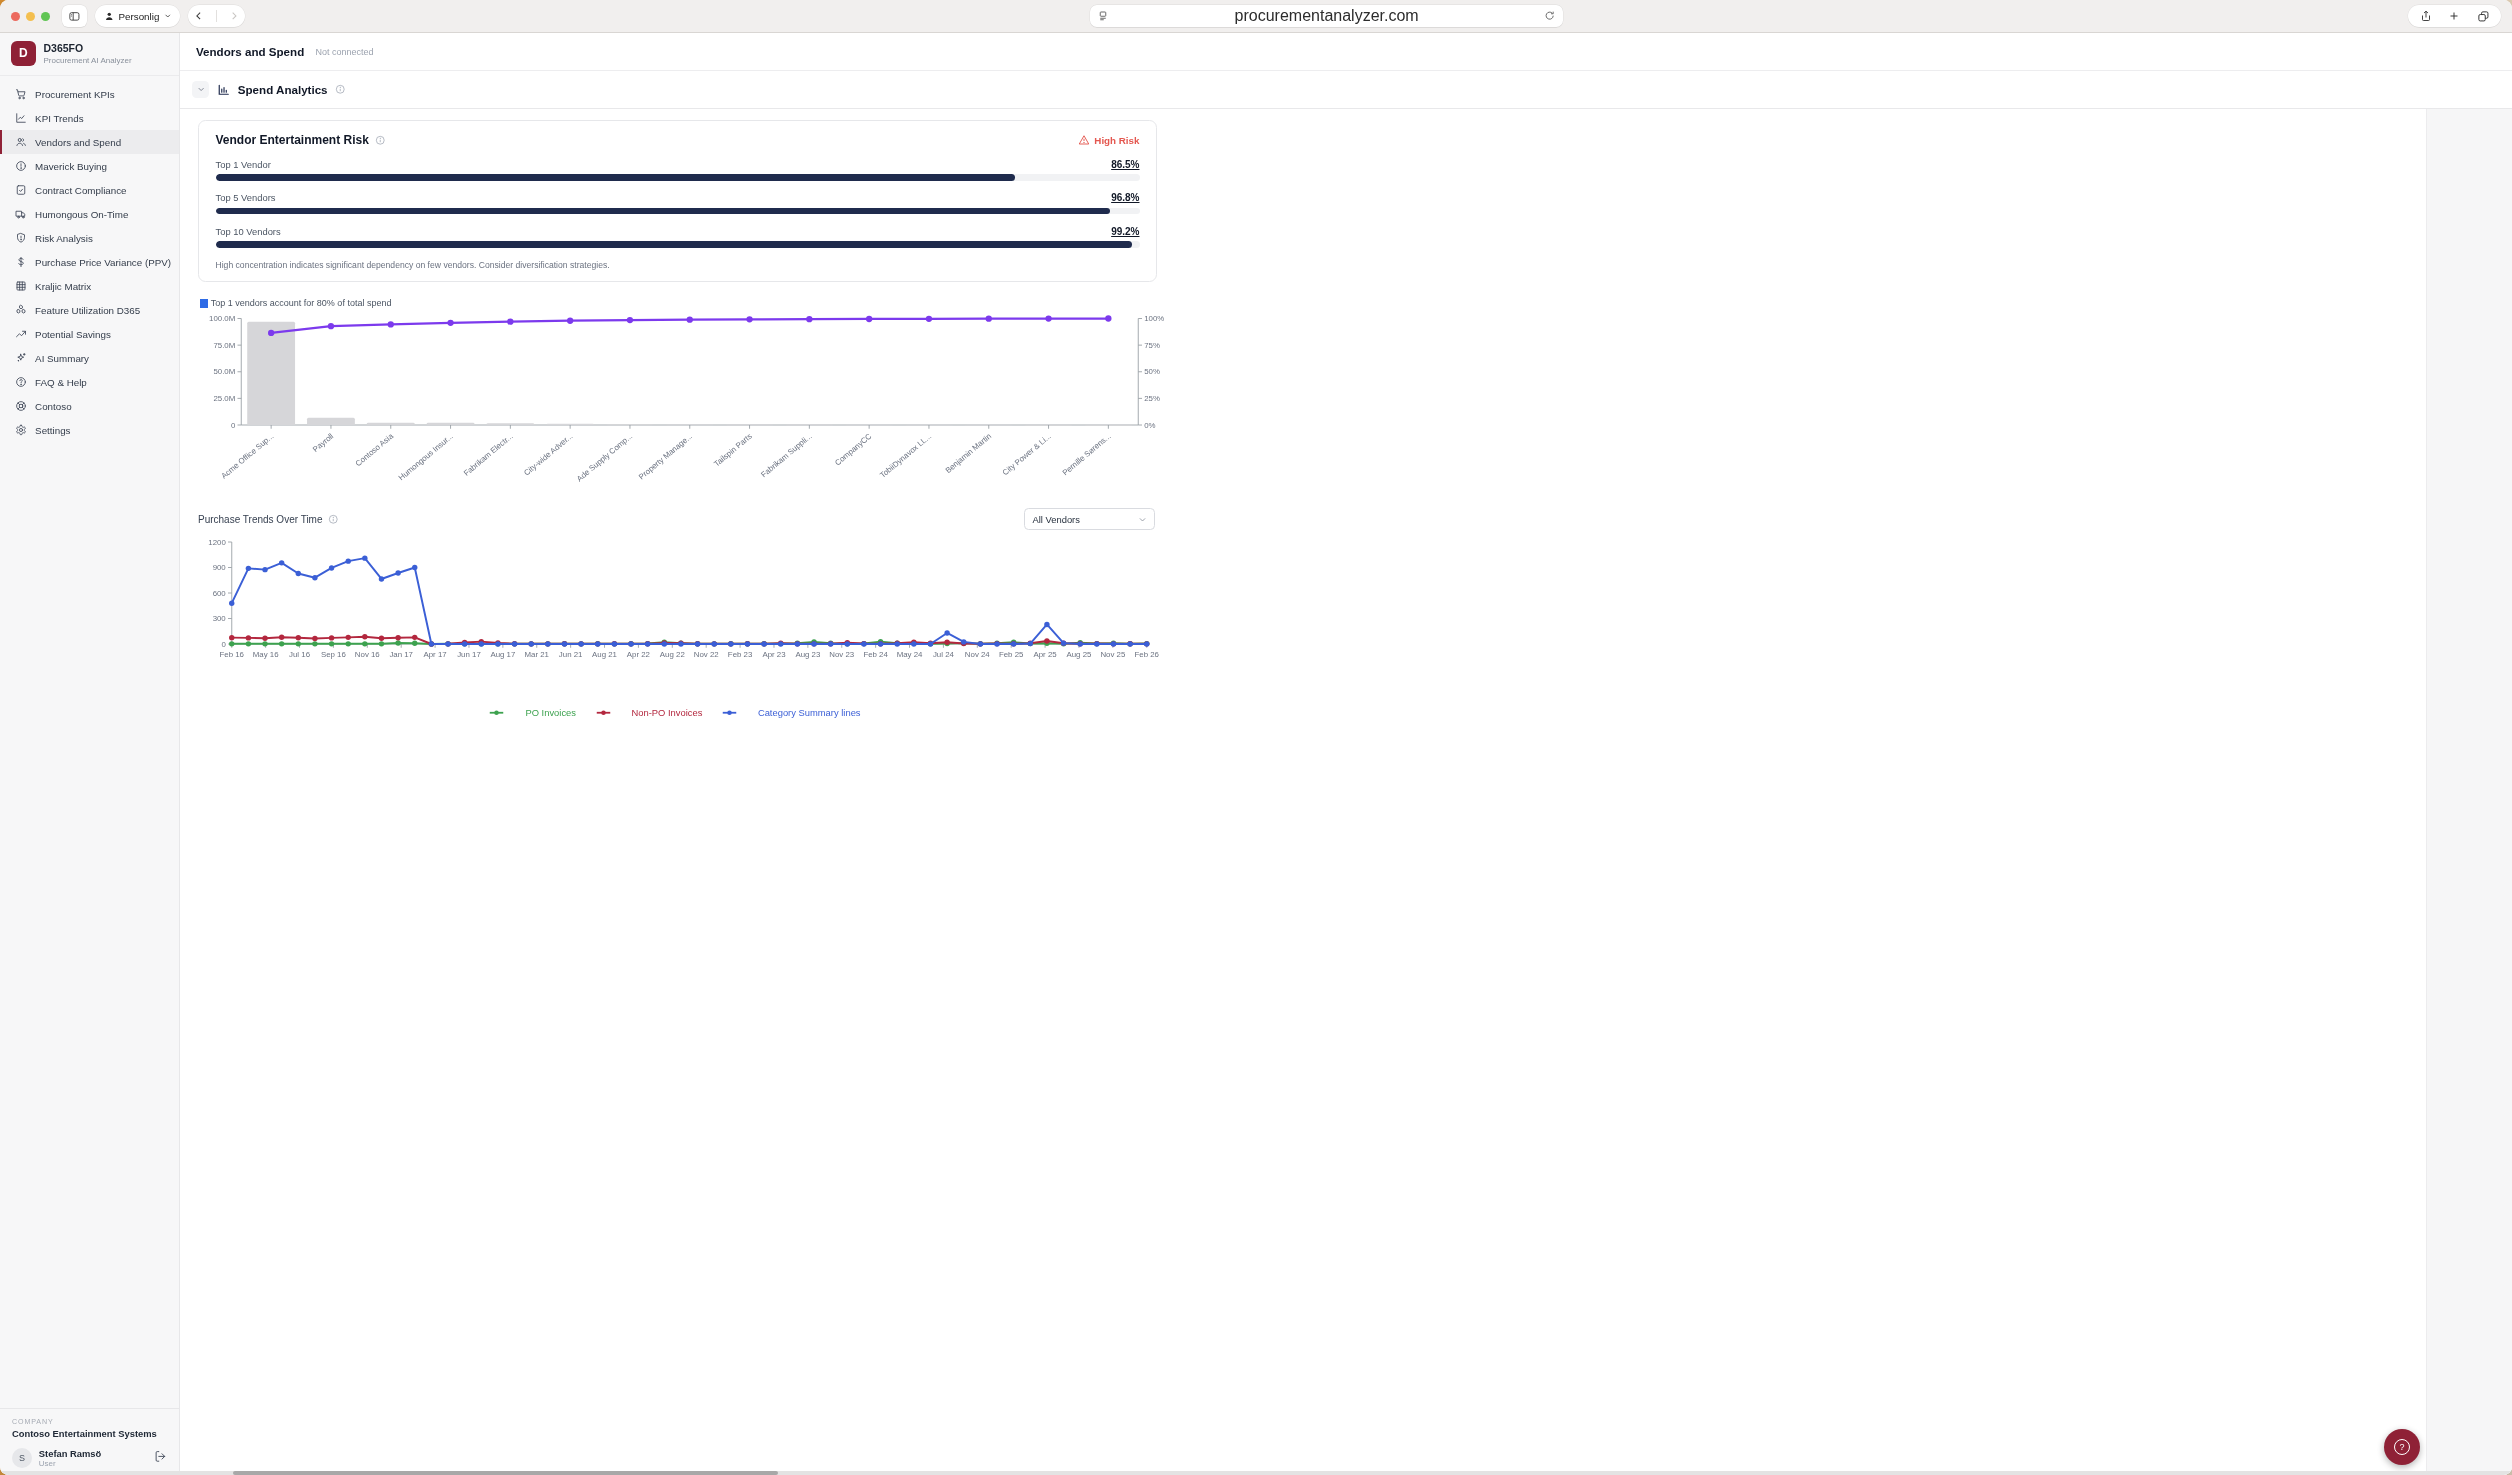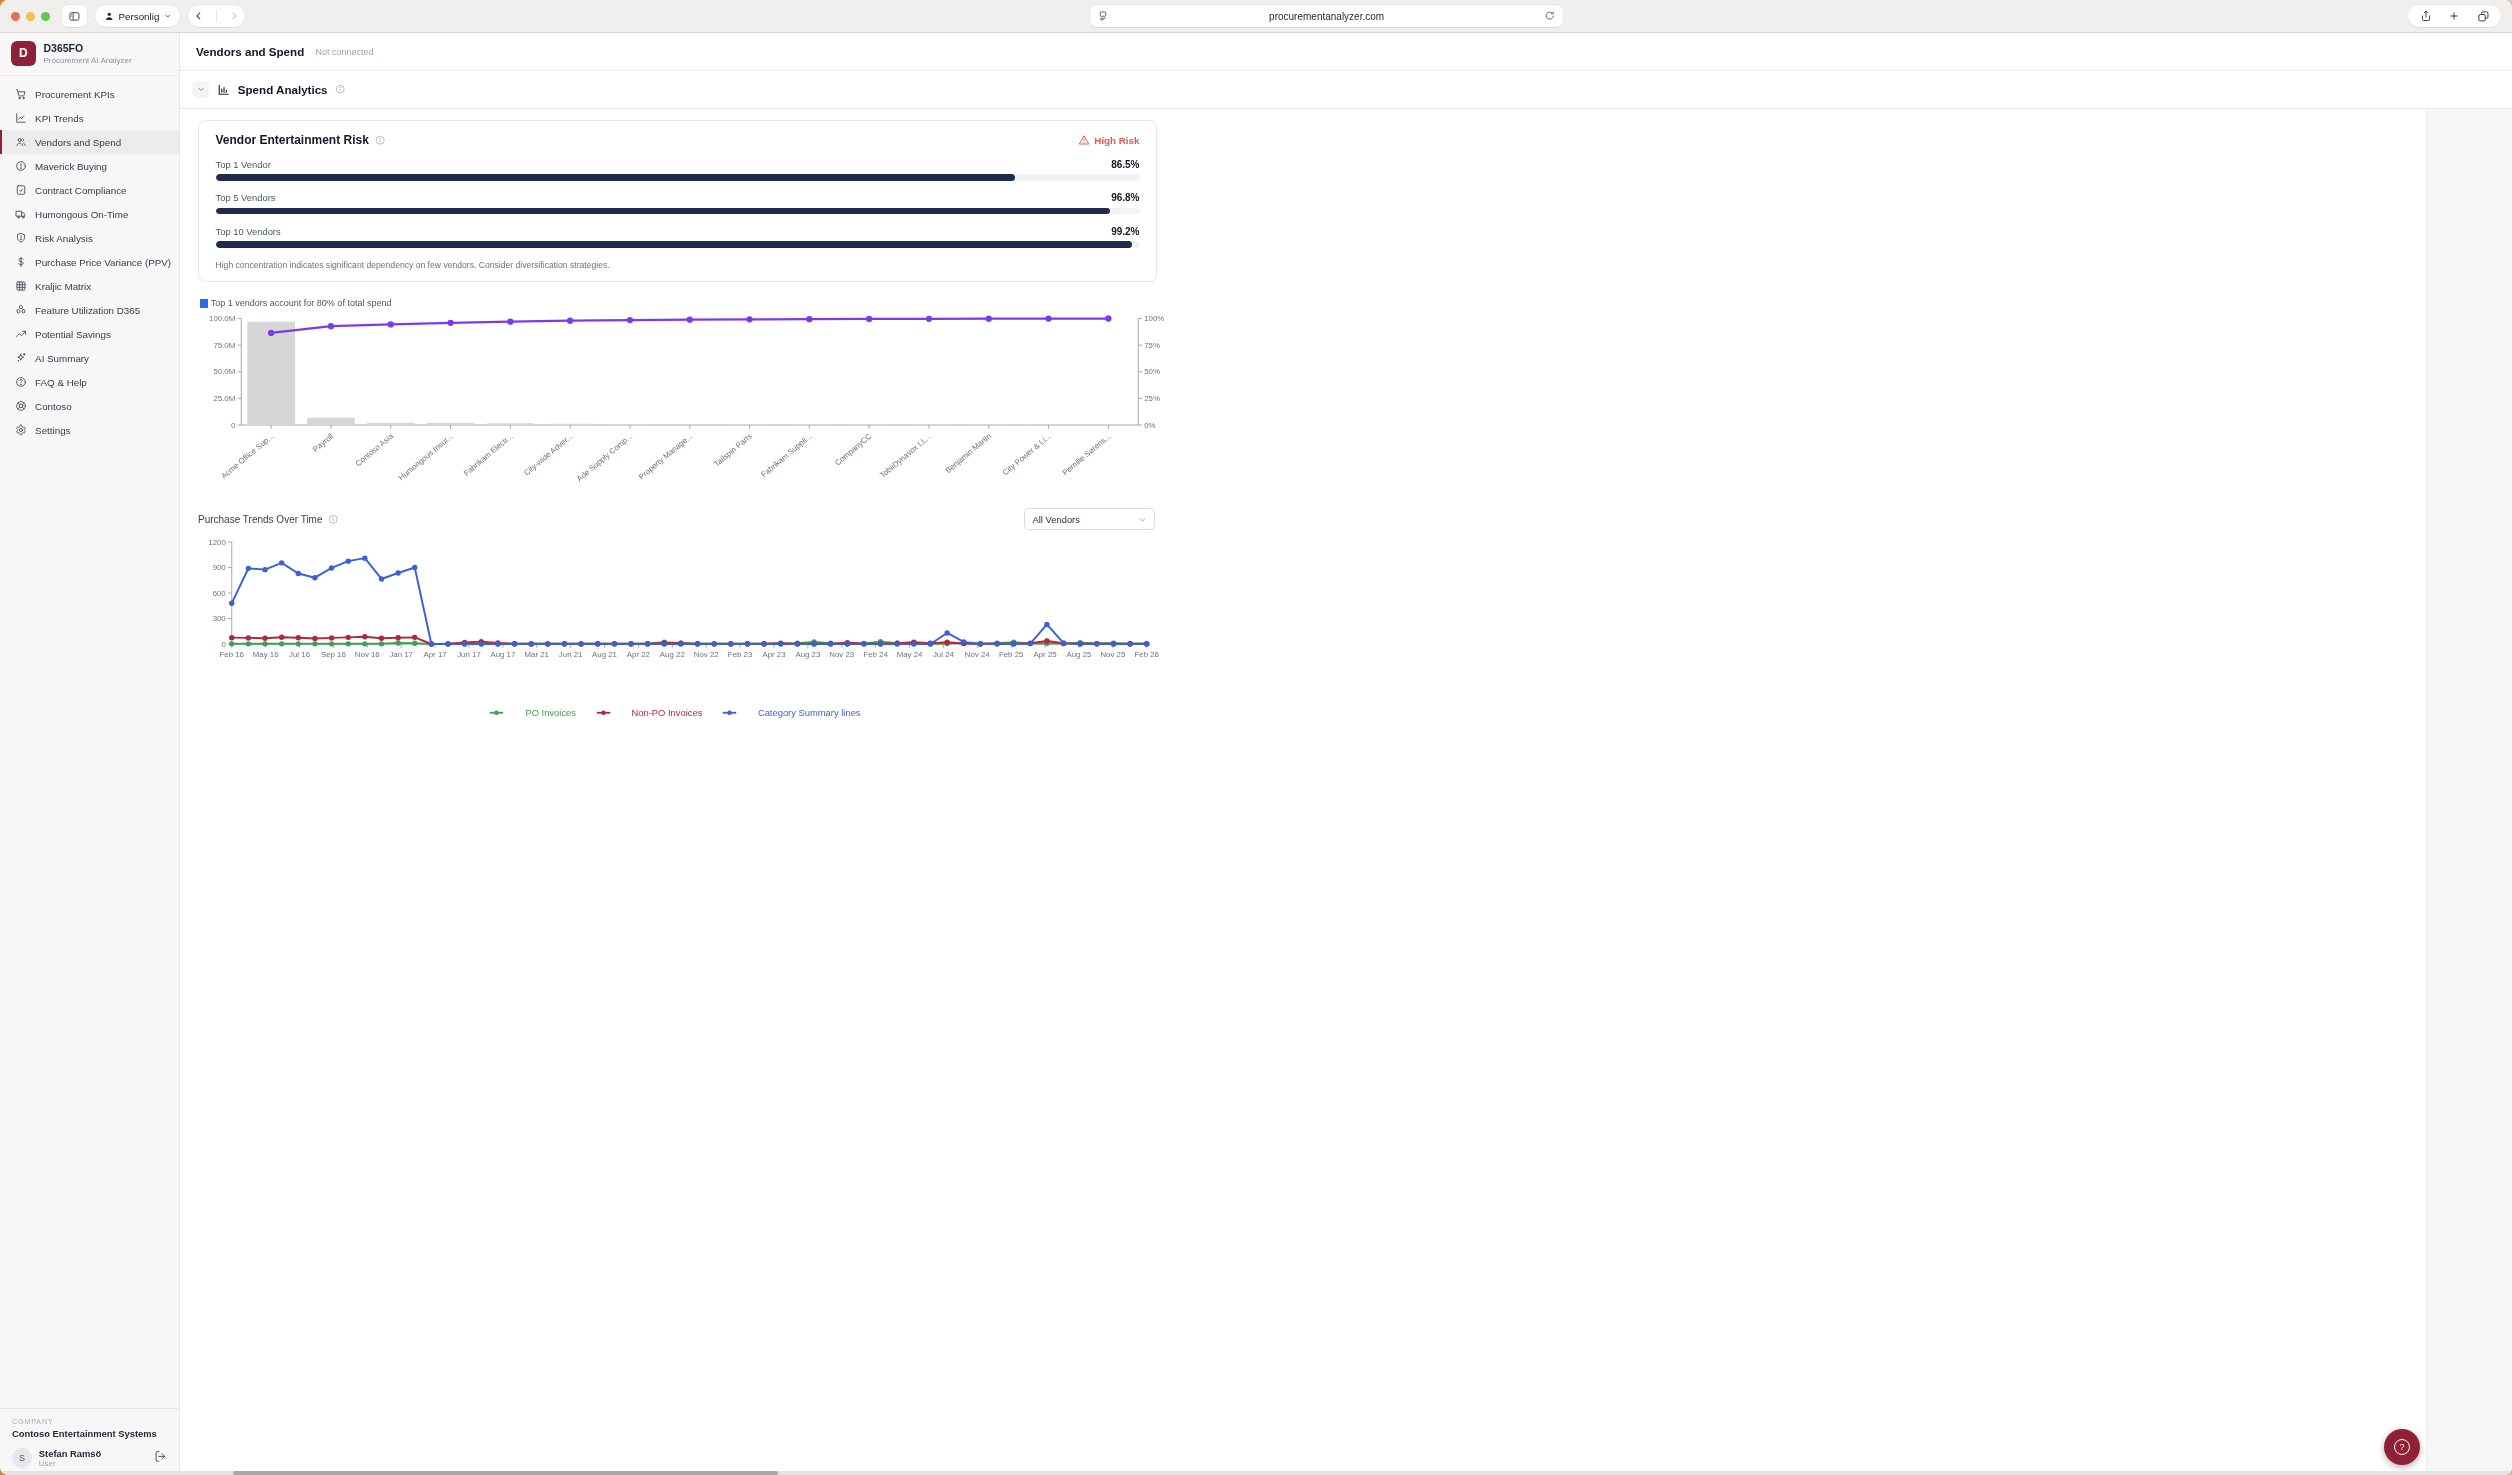--- a/index.html
+++ b/index.html
@@ -13,21 +13,21 @@
             align-items:center; padding:0 10.5px; gap:7.5px; flex:0 0 auto; }
   .traffic { display:flex; gap:6px; margin-right:4.5px; }
   .tl { width:9px; height:9px; border-radius:50%; }
   .pill { background:#fff; border-radius:6px; height:22px; display:flex; align-items:center;
           box-shadow:0 0 0 0.4px rgba(0,0,0,.08),0 0.8px 0.8px rgba(0,0,0,.05); color:#4d4d4d; }
   .pill.round { border-radius:11.3px; }
   .iconbtn { width:25.5px; display:flex; align-items:center; justify-content:center; height:100%; cursor:default; }
   .profile { padding:0 9px; gap:4.5px; font-size:9.8px; color:#222; font-weight:500; }
   .navpill { width:57px; justify-content:space-around; }
   .urlbar { flex:1; max-width:473px; margin:0 auto; justify-content:space-between; padding:0 7.5px;
-            font-size:10px; color:#2c2c2c; border-radius:6.8px; }
+            font-size:16px; color:#2c2c2c; border-radius:6.8px; }
   .urlbar .url { flex:1; text-align:center; }
   .chrome-right { display:flex; gap:16.5px; padding:0 12px; }
   .chrome svg { display:block; }
   
   .app { flex:1; display:flex; min-height:0; position:relative; }
   .sidebar { width:180px; flex:0 0 auto; background:#f7f7f8; border-right:0.8px solid #e7e7e9;
              display:flex; flex-direction:column; }
   .side-head { padding:7.5px 10.5px 9px; display:flex; gap:7.5px; align-items:center; border-bottom:0.8px solid #ebebed; }
   .dbadge { width:25.5px; height:25.5px; border-radius:6px; color:#fff; font-weight:bold; font-size:12px;
             display:flex; align-items:center; justify-content:center; }
@@ -63,21 +63,21 @@
             border-left:0.8px solid #ececee; }
   .content { position:relative; padding:10.5px 0 0 18px; }
   
   .card { width:959px; border:0.8px solid #e6e7ea; border-radius:7.5px; padding:12.8px 16.5px 11.3px; background:#fff; }
   .card-head { display:flex; align-items:center; }
   .card-title { font-size:12px; font-weight:bold; color:#111827; }
   .risk-badge { margin-left:auto; display:flex; align-items:center; gap:4.5px; font-size:9.8px; font-weight:bold; }
   .c-row { margin-top:11.3px; }
   .c-row-top { display:flex; align-items:baseline; }
   .c-label { font-size:9.4px; color:#4b5563; }
-  .c-val { margin-left:auto; font-size:10px; font-weight:bold; color:#111827; }
+  .c-val { margin-left:auto; font-size:10px; font-weight:bold; color:#111827;text-decoration:underline; }
   .track { margin-top:4.5px; height:6.8px; border-radius:3.8px; background:#f1f2f4; overflow:hidden; }
   .fill { height:100%; border-radius:3.8px; }
   .card-note { margin-top:12px; font-size:8.6px; color:#6b7280; }
   
   .block { margin-left:1.5px; margin-top:16px; }
   .block-title-row { display:flex; align-items:center; gap:5.3px; }
   .block-title { font-size:10px; color:#374151; }
   .legend1 { display:flex; align-items:center; gap:3px; margin-top:6.8px; font-size:9px; color:#4b5563; }
   .sq { width:8.3px; height:8.3px; }
   .trends-row { display:flex; align-items:center; margin-top:19.5px; width:957px; }

